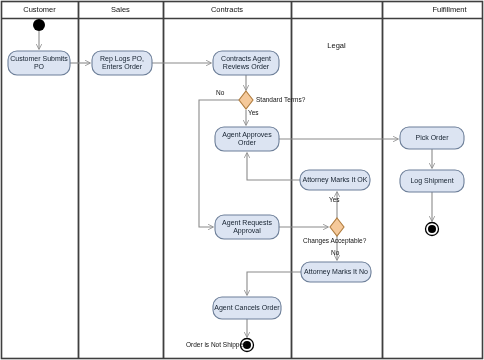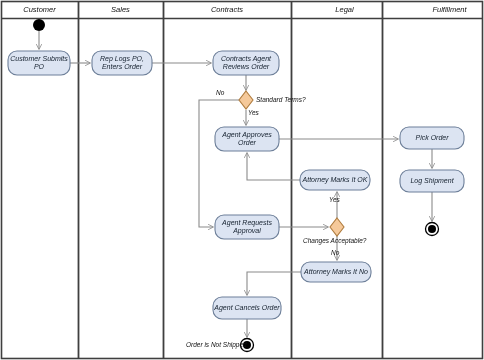--- a/index.html
+++ b/index.html
@@ -1,18 +1,18 @@
 <!DOCTYPE html>
 <html><head>
 <meta charset="utf-8">
 <style>
   html,body{margin:0;padding:0;background:#ffffff;}
   body{width:484px;height:360px;overflow:hidden;
        font-family:"Liberation Sans","DejaVu Sans",sans-serif;}
-  #canvas{position:relative;width:484px;height:360px;font-style:italic;}
+  #canvas{position:relative;width:484px;height:360px;}
   svg#diagram{position:absolute;left:0;top:0;width:484px;height:360px;}
 
   .lane-title{
     position:absolute;text-align:center;font-size:7.5px;color:#111;
     top:5px;line-height:10px;white-space:nowrap;
   }
   .node-label{
     position:absolute;display:flex;align-items:center;justify-content:center;
     text-align:center;font-size:7px;color:#14202e;line-height:8.5px;
     pointer-events:none;white-space:pre-line;
@@ -83,21 +83,21 @@
       <rect x="400" y="170" width="64" height="22" rx="9"></rect>
     </g>
 
     <polygon points="246,91 253,100 246,109 239,100" fill="#f5c99a" stroke="#b07c3e" stroke-width="1.1"></polygon>
     <polygon points="337,218 344,227 337,236 330,227" fill="#f5c99a" stroke="#b07c3e" stroke-width="1.1"></polygon>
   </svg>
 
   <div class="lane-title" style="left:1px;width:77px;">Customer</div>
   <div class="lane-title" style="left:163px;width:128px;">Contracts</div>
   <div class="lane-title" style="left:78px;width:85px;">Sales</div>
-  <div class="lane-title" style="left:299px;width:91px;">Legal</div>
+  <div class="lane-title" style="left:291px;width:91px;margin-top:36px;">Legal</div>
   <div class="lane-title" style="left:382px;width:101px;margin-left:17px;">Fulfillment</div>
 
   <div class="node-label" style="left:8px;top:51px;width:62px;height:24px;">Customer Submits
 PO</div>
   <div class="node-label" style="left:92px;top:51px;width:60px;height:24px;">Rep Logs PO,
 Enters Order</div>
   <div class="node-label" style="left:213px;top:51px;width:66px;height:24px;">Contracts Agent
 Reviews Order</div>
   <div class="node-label" style="left:215px;top:127px;width:64px;height:24px;">Agent Approves
 Order</div>

